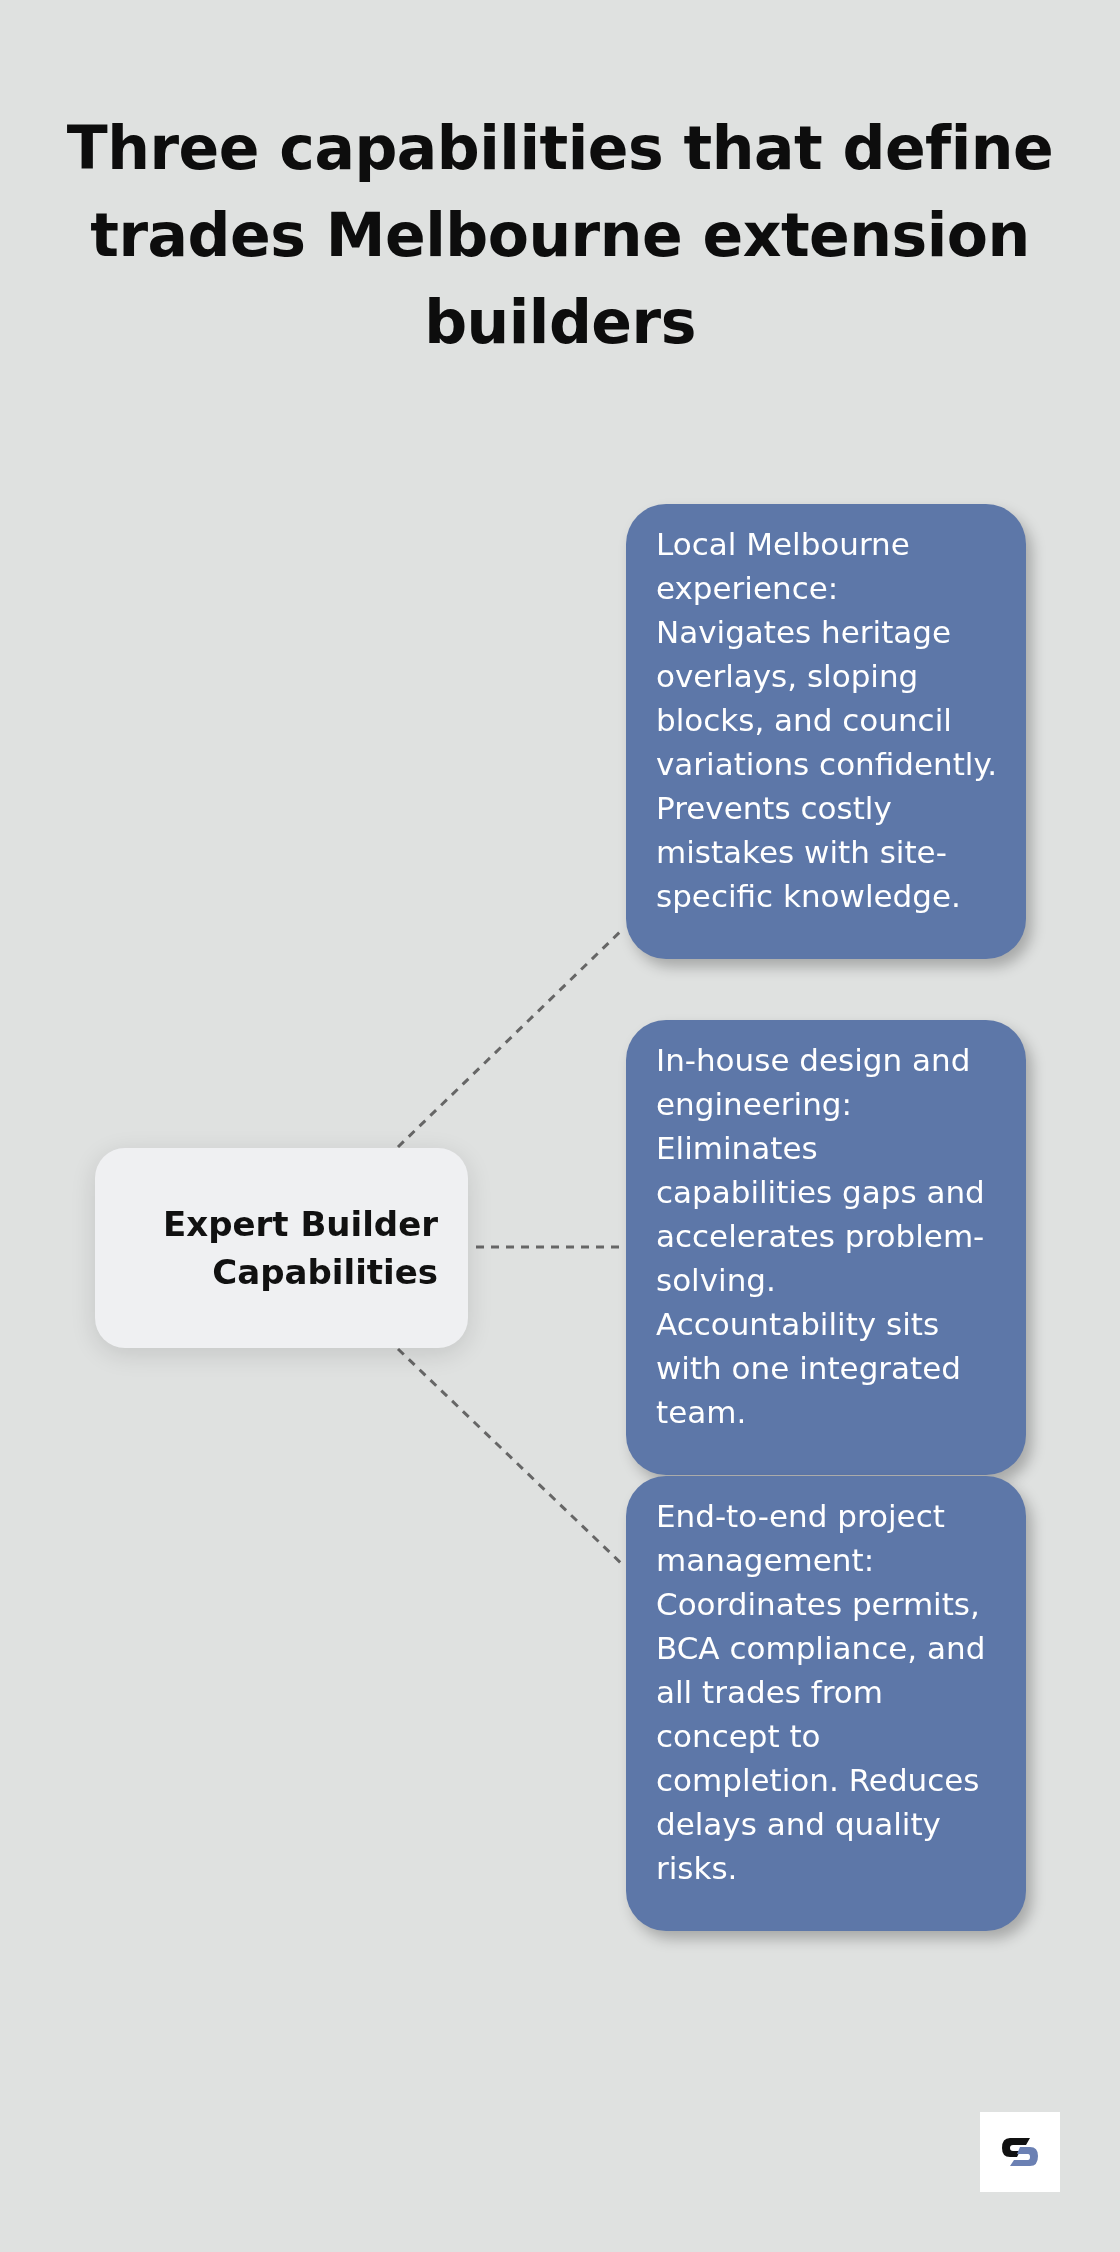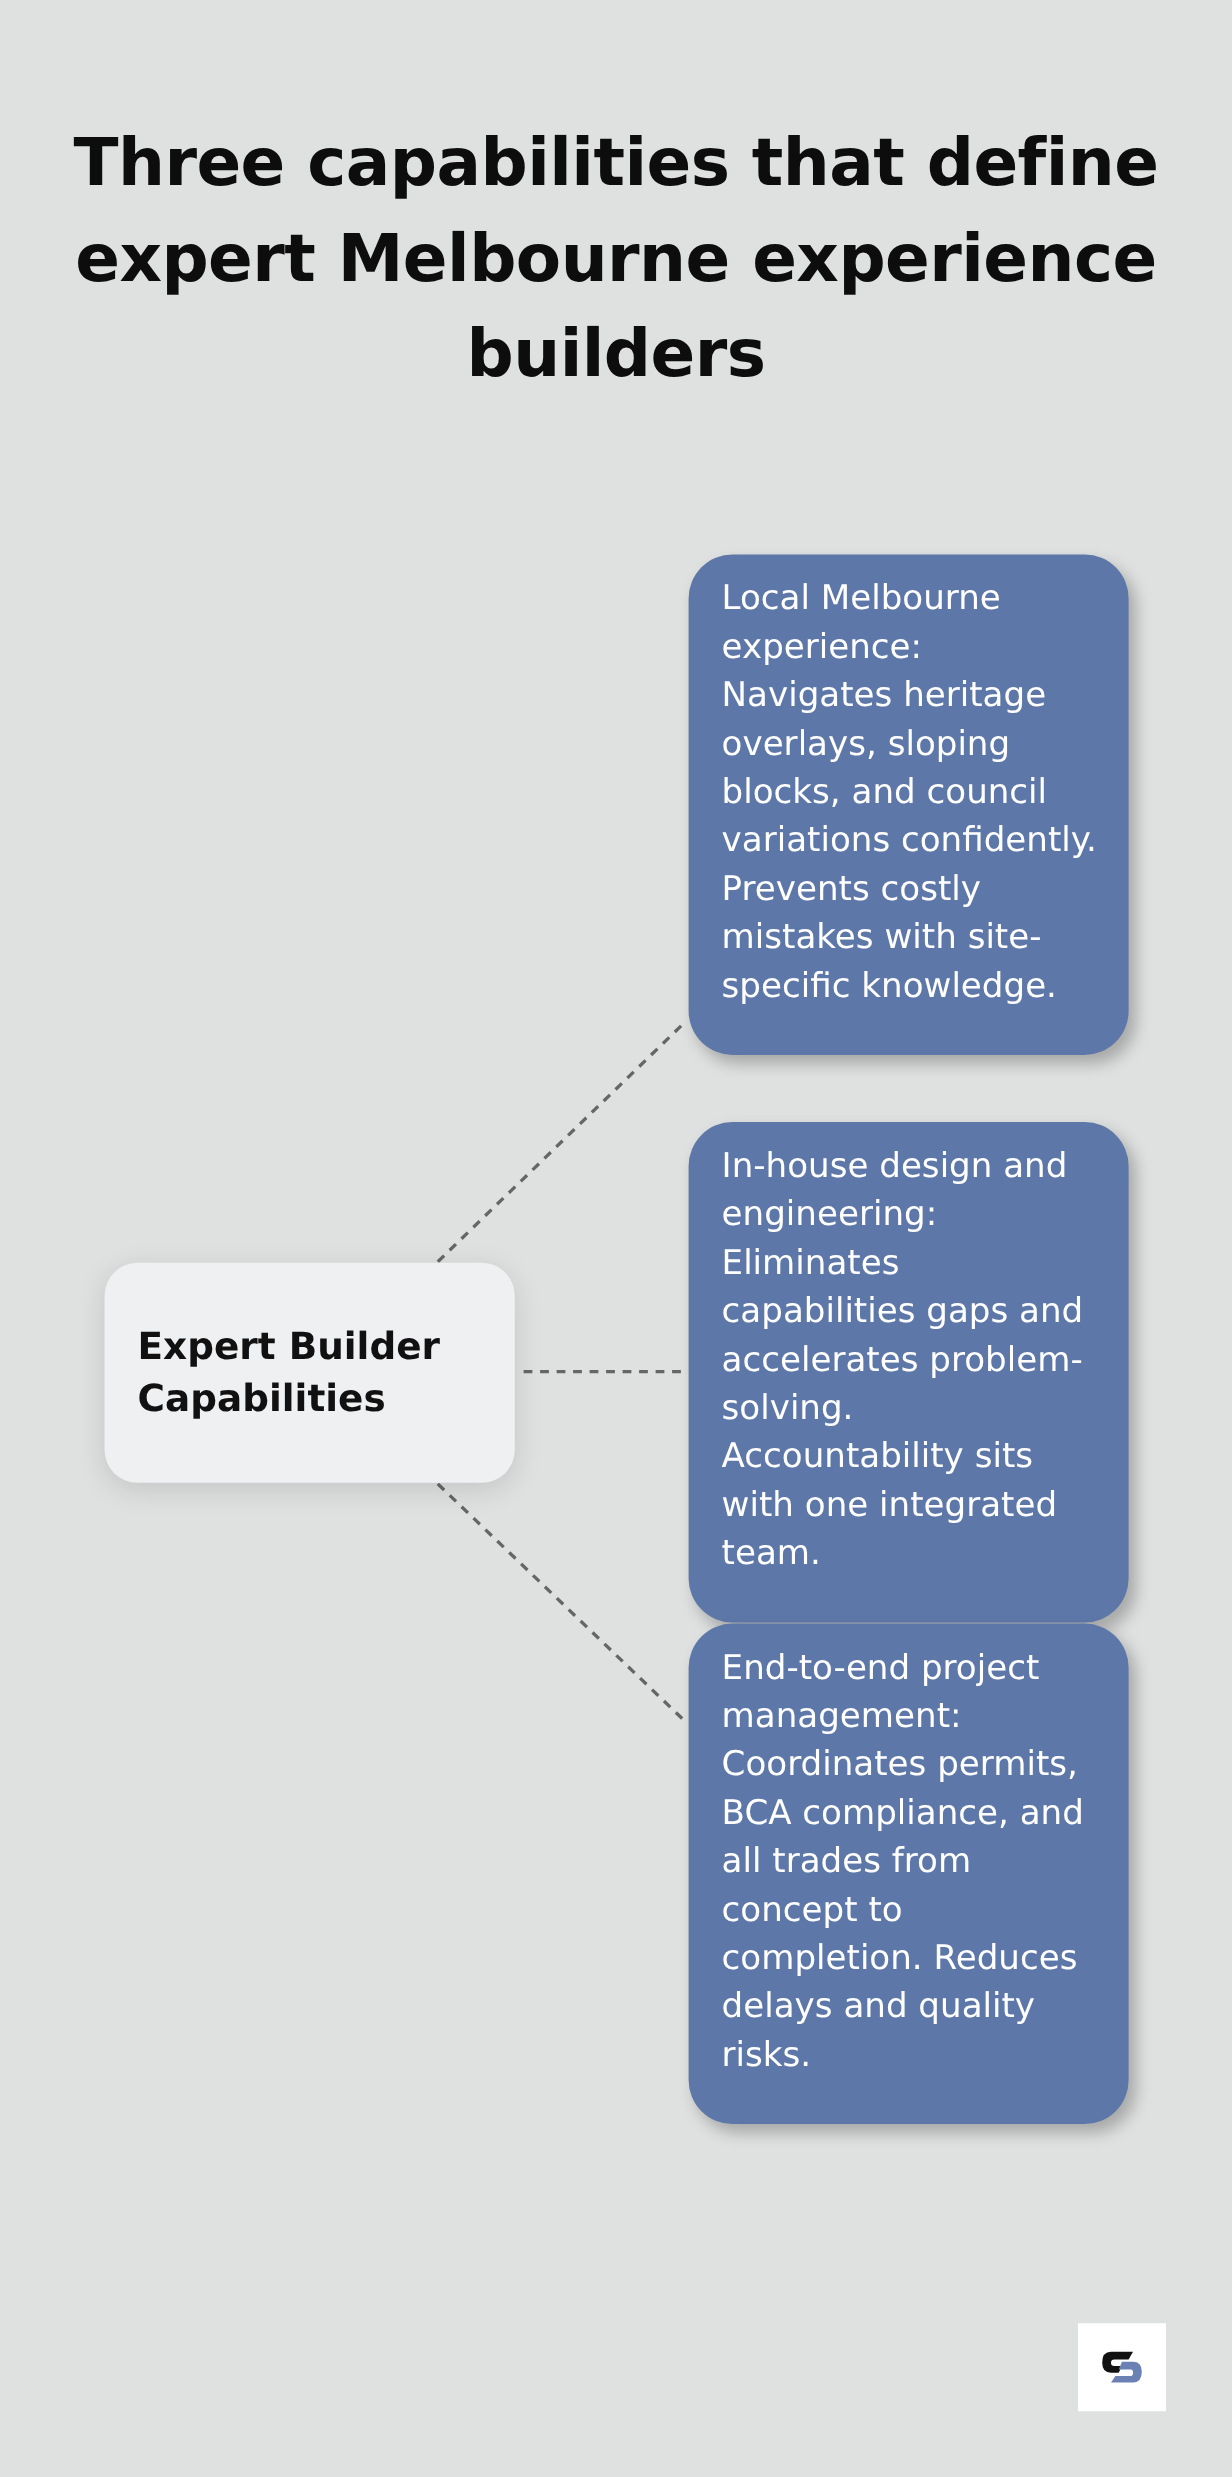--- a/index.html
+++ b/index.html
@@ -13,40 +13,40 @@
     position: absolute; left: 60px; top: 105px; width: 1000px;
     text-align: center; font-weight: bold; font-size: 60px; line-height: 87px;
     color: #0d0d0d; letter-spacing: -0.5px; margin: 0;
   }
   svg.connectors { position: absolute; left: 0; top: 0; }
   .center-node {
     position: absolute; left: 95px; top: 1148px; width: 373px; height: 200px;
     background: #eff0f2; border-radius: 30px;
     box-shadow: 0 6px 26px rgba(0,0,0,0.12);
     display: flex; align-items: center; justify-content: center;
-    text-align: left; font-weight: bold; font-size: 34px; line-height: 48px; color: #111;
+    text-align: right; font-weight: bold; font-size: 34px; line-height: 48px; color: #111;
     box-sizing: border-box; padding: 0 30px;
   }
   .card {
     position: absolute; left: 626px; width: 400px; height: 455px;
     background: #5d77a8; border-radius: 40px;
     box-shadow: 6px 8px 14px rgba(0,0,0,0.25);
     color: #ffffff; font-size: 31px; line-height: 44px;
     box-sizing: border-box; padding: 18px 26px 0 30px;
   }
   .logo {
     position: absolute; left: 980px; top: 2112px; width: 80px; height: 80px;
     background: #ffffff;
     display: flex; align-items: center; justify-content: center;
   }
 </style>
 </head>
 <body>
 
-<h1 class="title">Three capabilities that define expert Melbourne experience builders</h1>
+<h1 class="title">Three capabilities that define trades Melbourne extension builders</h1>
 
 <svg class="connectors" width="1120" height="2252">
   <line x1="398" y1="1147" x2="624" y2="928" stroke="#666" stroke-width="3" stroke-dasharray="8 7"></line>
   <line x1="476" y1="1247" x2="624" y2="1247" stroke="#666" stroke-width="3" stroke-dasharray="8 7"></line>
   <line x1="398" y1="1349" x2="624" y2="1566" stroke="#666" stroke-width="3" stroke-dasharray="8 7"></line>
 </svg>
 
 <div class="center-node">
   <span>Expert Builder Capabilities</span>
 </div>

